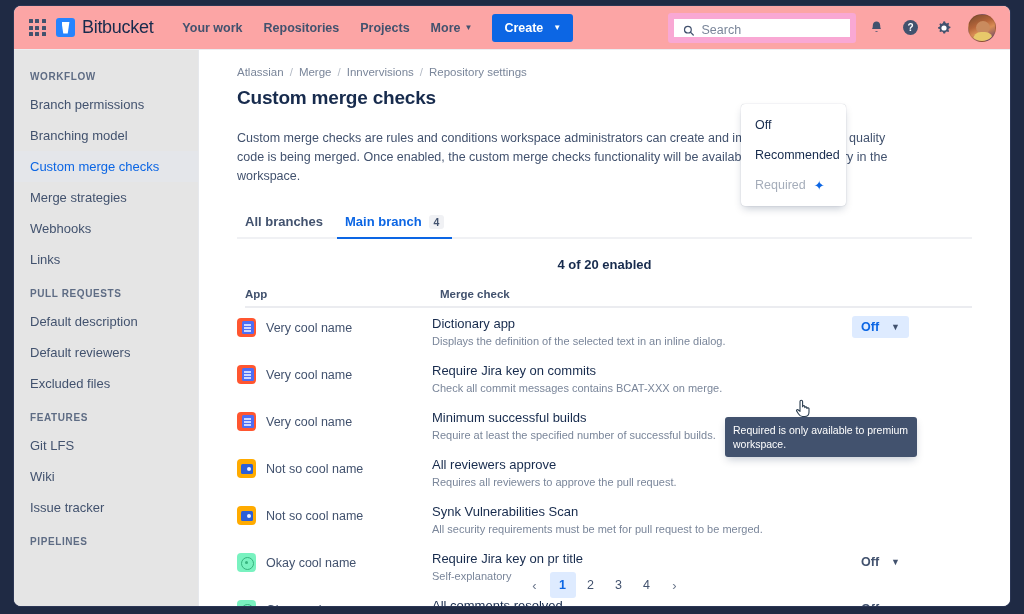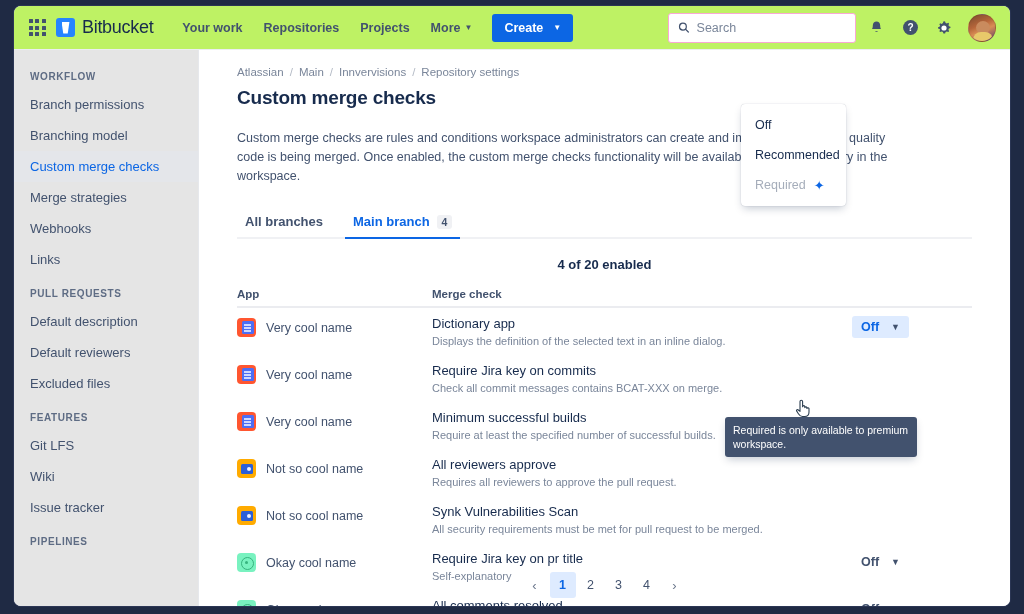--- a/index.html
+++ b/index.html
@@ -18,21 +18,21 @@
     overflow: hidden;
     box-shadow: 0 0 0 1px #2b3654;
   }
 
   
   .topnav {
     height: 44px;
     display: flex;
     align-items: center;
     padding: 0 14px 0 10px;
-    background: #bef264;
+    background: #fca5a5;
     border-bottom: 1px solid #eceef1;
     position: relative;
     z-index: 5;
   }
   .appswitcher {
     width: 26px; height: 26px;
     display: grid;
     grid-template-columns: repeat(3, 4px);
     grid-template-rows: repeat(3, 4px);
     gap: 2.5px;
@@ -77,22 +77,22 @@
     cursor: pointer;
     display: flex; align-items: center; gap: 10px;
   }
   .create-btn .caret { color: #fff; }
   .topnav-right {
     margin-left: auto;
     display: flex; align-items: center; gap: 6px;
   }
   .searchbox {
     width: 188px; height: 30px;
-    border: 1px solid #f9a8d4; border-radius: 3px;
-    display: flex; align-items: center; gap: 7px;
+    border: 6px solid #f9a8d4; border-radius: 3px;
+    display: flex; align-items: flex-end; gap: 7px;
     padding: 0 9px; background: #fff; cursor: text;
   }
   .searchbox input {
     border: none; outline: none; font-size: 12.5px;
     color: #42526e; width: 100%;
     font-family: "Liberation Sans", sans-serif; background: transparent;
   }
   .searchbox input::placeholder { color: #7a869a; }
   .icon-btn {
     width: 28px; height: 28px; border-radius: 50%;
@@ -159,21 +159,21 @@
     font-size: 19px; color: #172b4d; font-weight: 600;
     letter-spacing: -0.2px; margin-bottom: 20px;
   }
   .page-desc {
     font-size: 12.5px; color: #42526e; line-height: 19px;
     max-width: 655px; margin-bottom: 22px;
   }
 
   
   .tabs {
-    display: flex; gap: 14px; align-items: flex-end;
+    display: flex; gap: 6px; align-items: flex-end;
     border-bottom: 2px solid #f0f1f4;
     margin-bottom: 18px;
   }
   .tab {
     font-size: 13px; color: #42526e; font-weight: 600;
     padding: 6px 8px 8px 8px; cursor: pointer;
     display: flex; align-items: center; gap: 7px;
     border-bottom: 2px solid transparent; margin-bottom: -2px;
   }
   .tab.active { color: #0c66e4; border-bottom-color: #0c66e4; }
@@ -185,20 +185,21 @@
   .enabled-count {
     font-size: 13px; font-weight: 700; color: #172b4d; margin-bottom: 16px; text-align: center;
   }
 
   
   .tbl { width: 100%; }
   .tbl-head {
     display: flex; align-items: flex-end;
     border-bottom: 2px solid #ebecf0;
     padding-bottom: 6px;
+    margin-left: 8px;
   }
   .th {
     font-size: 11.5px; font-weight: 700; color: #42526e;
   }
   .col-app { flex: 0 0 195px; }
   .col-check { flex: 1; }
   .col-state { flex: 0 0 120px; }
   .trow {
     display: flex; align-items: flex-start;
     padding: 7px 0 6px 0;
@@ -409,21 +410,21 @@
       <div class="side-item">Issue tracker</div>
 
       <div class="side-heading">PIPELINES</div>
     </div>
 
     <div class="main">
 
       <div class="breadcrumb">
         <span class="crumb">Atlassian</span>
         <span class="sep">/</span>
-        <span class="crumb">Main</span>
+        <span class="crumb">Merge</span>
         <span class="sep">/</span>
         <span class="crumb">Innvervisions</span>
         <span class="sep">/</span>
         <span class="crumb">Repository settings</span>
       </div>
 
       <h1 class="page-title">Custom merge checks</h1>
       <div class="page-desc">Custom merge checks are rules and conditions workspace administrators can create and implement to ensure quality code is being merged. Once enabled, the custom merge checks functionality will be available in each repository in the workspace.</div>
 
       <div class="tabs">

